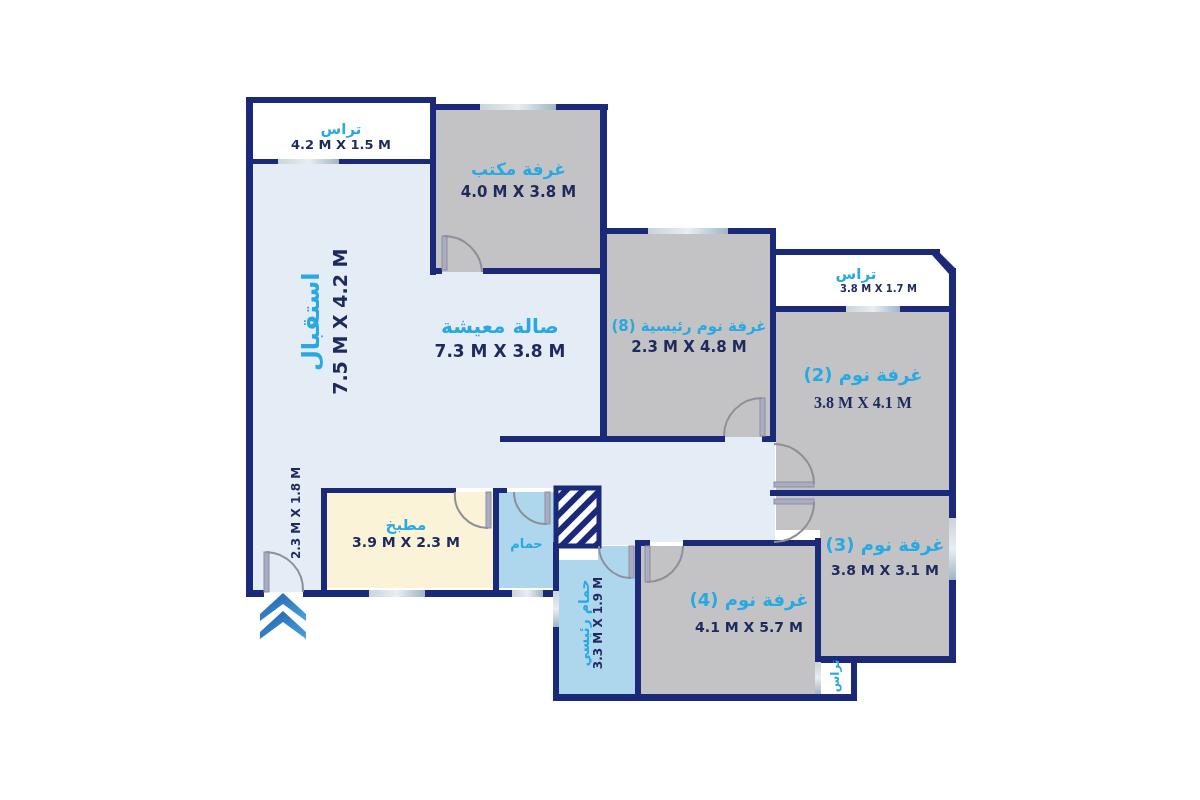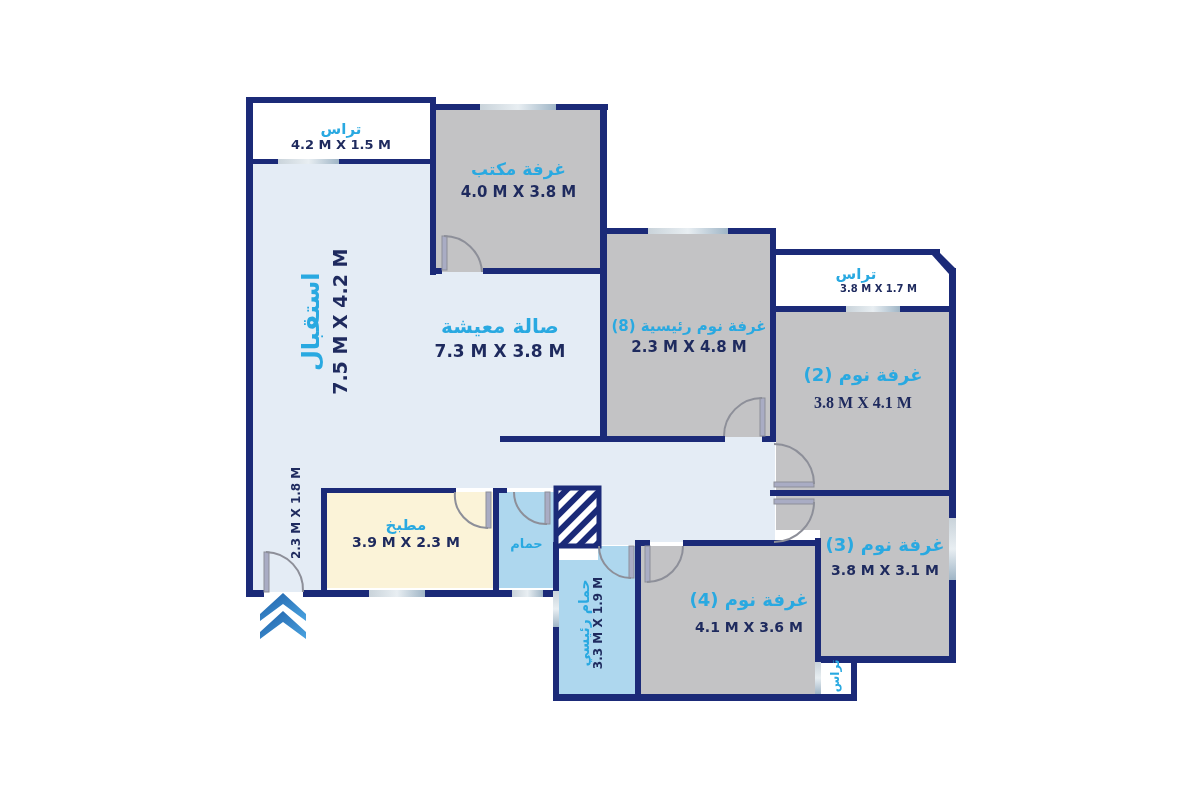--- a/index.html
+++ b/index.html
@@ -236,21 +236,21 @@
   <div class="dim" style="font-size:16px; margin-top:8px;font-family:Liberation Serif, serif;">3.8 M X 4.1 M</div>
 </div>
 
 <div class="lbl" style="left:818px; top:535px; width:134px;">
   <div class="ar" style="font-size:18px;">غرفة نوم (3)</div>
   <div class="dim" style="font-size:14px; margin-top:6px;">3.8 M X 3.1 M</div>
 </div>
 
 <div class="lbl" style="left:641px; top:590px; width:176px;margin-left:20px;">
   <div class="ar" style="font-size:18px;">غرفة نوم (4)</div>
-  <div class="dim" style="font-size:14px; margin-top:8px;">4.1 M X 3.6 M</div>
+  <div class="dim" style="font-size:14px; margin-top:8px;">4.1 M X 5.7 M</div>
 </div>
 
 <div class="lbl" style="left:326px; top:517px; width:160px;">
   <div class="ar" style="font-size:15px;">مطبخ</div>
   <div class="dim" style="font-size:14px;text-align:center;">3.9 M X 2.3 M</div>
 </div>
 
 <div class="lbl" style="left:498px; top:537px; width:57px;">
   <div class="ar" style="font-size:13px;">حمام</div>
 </div>

